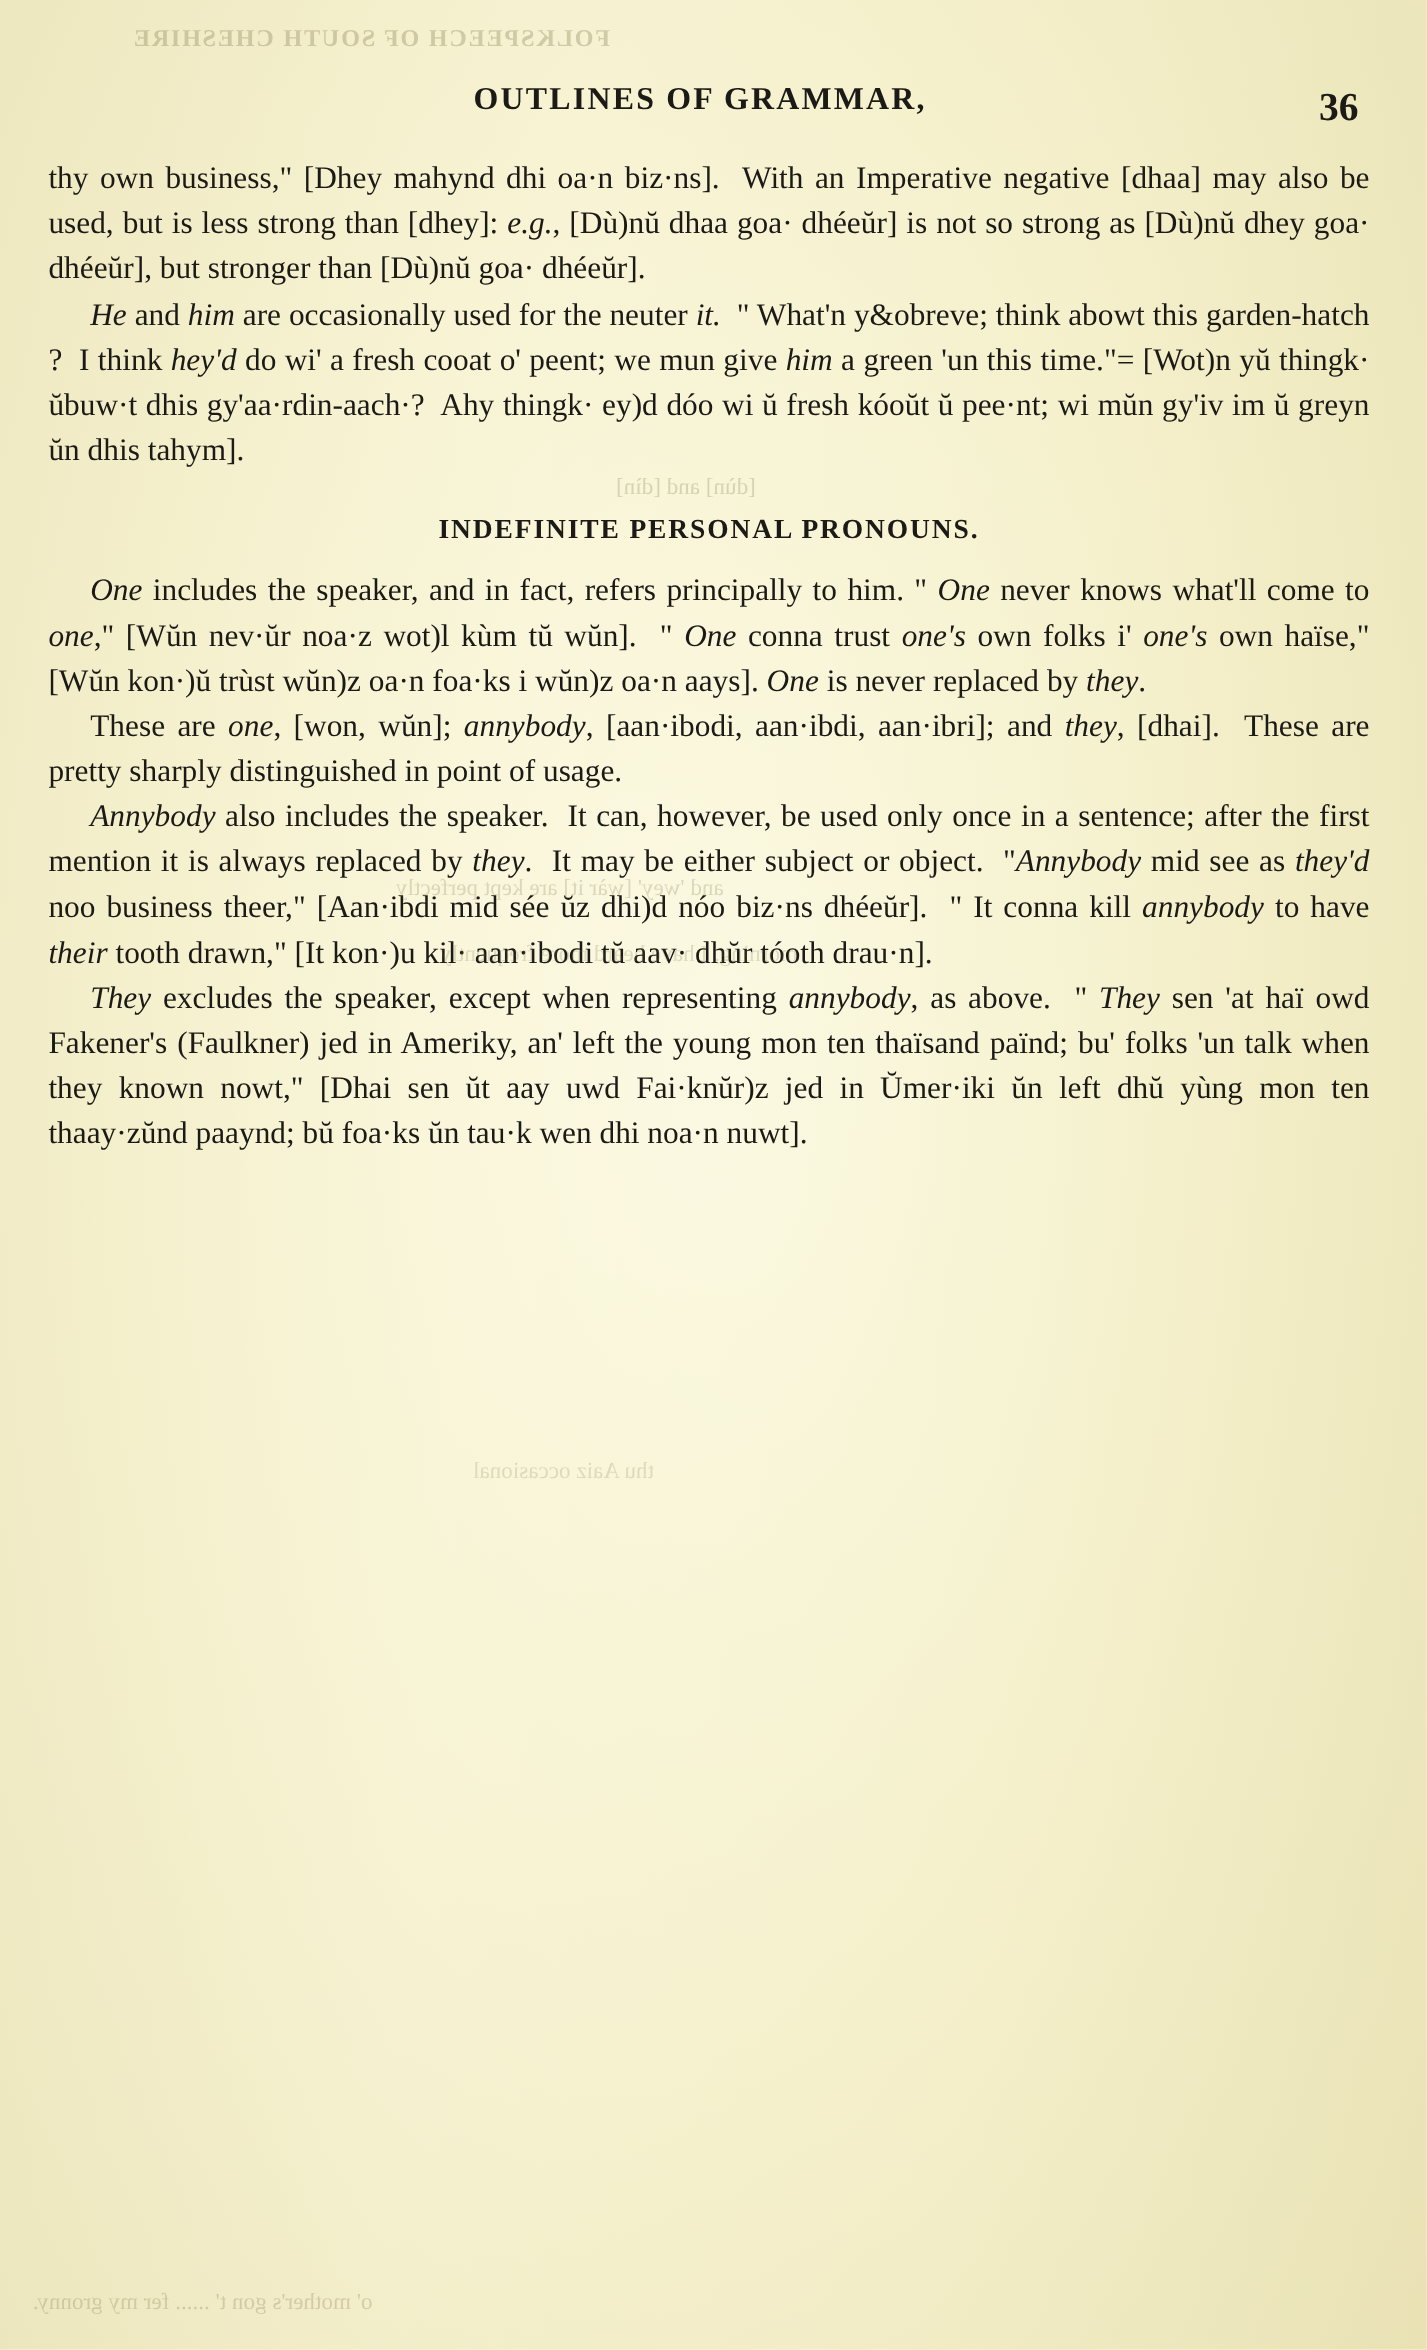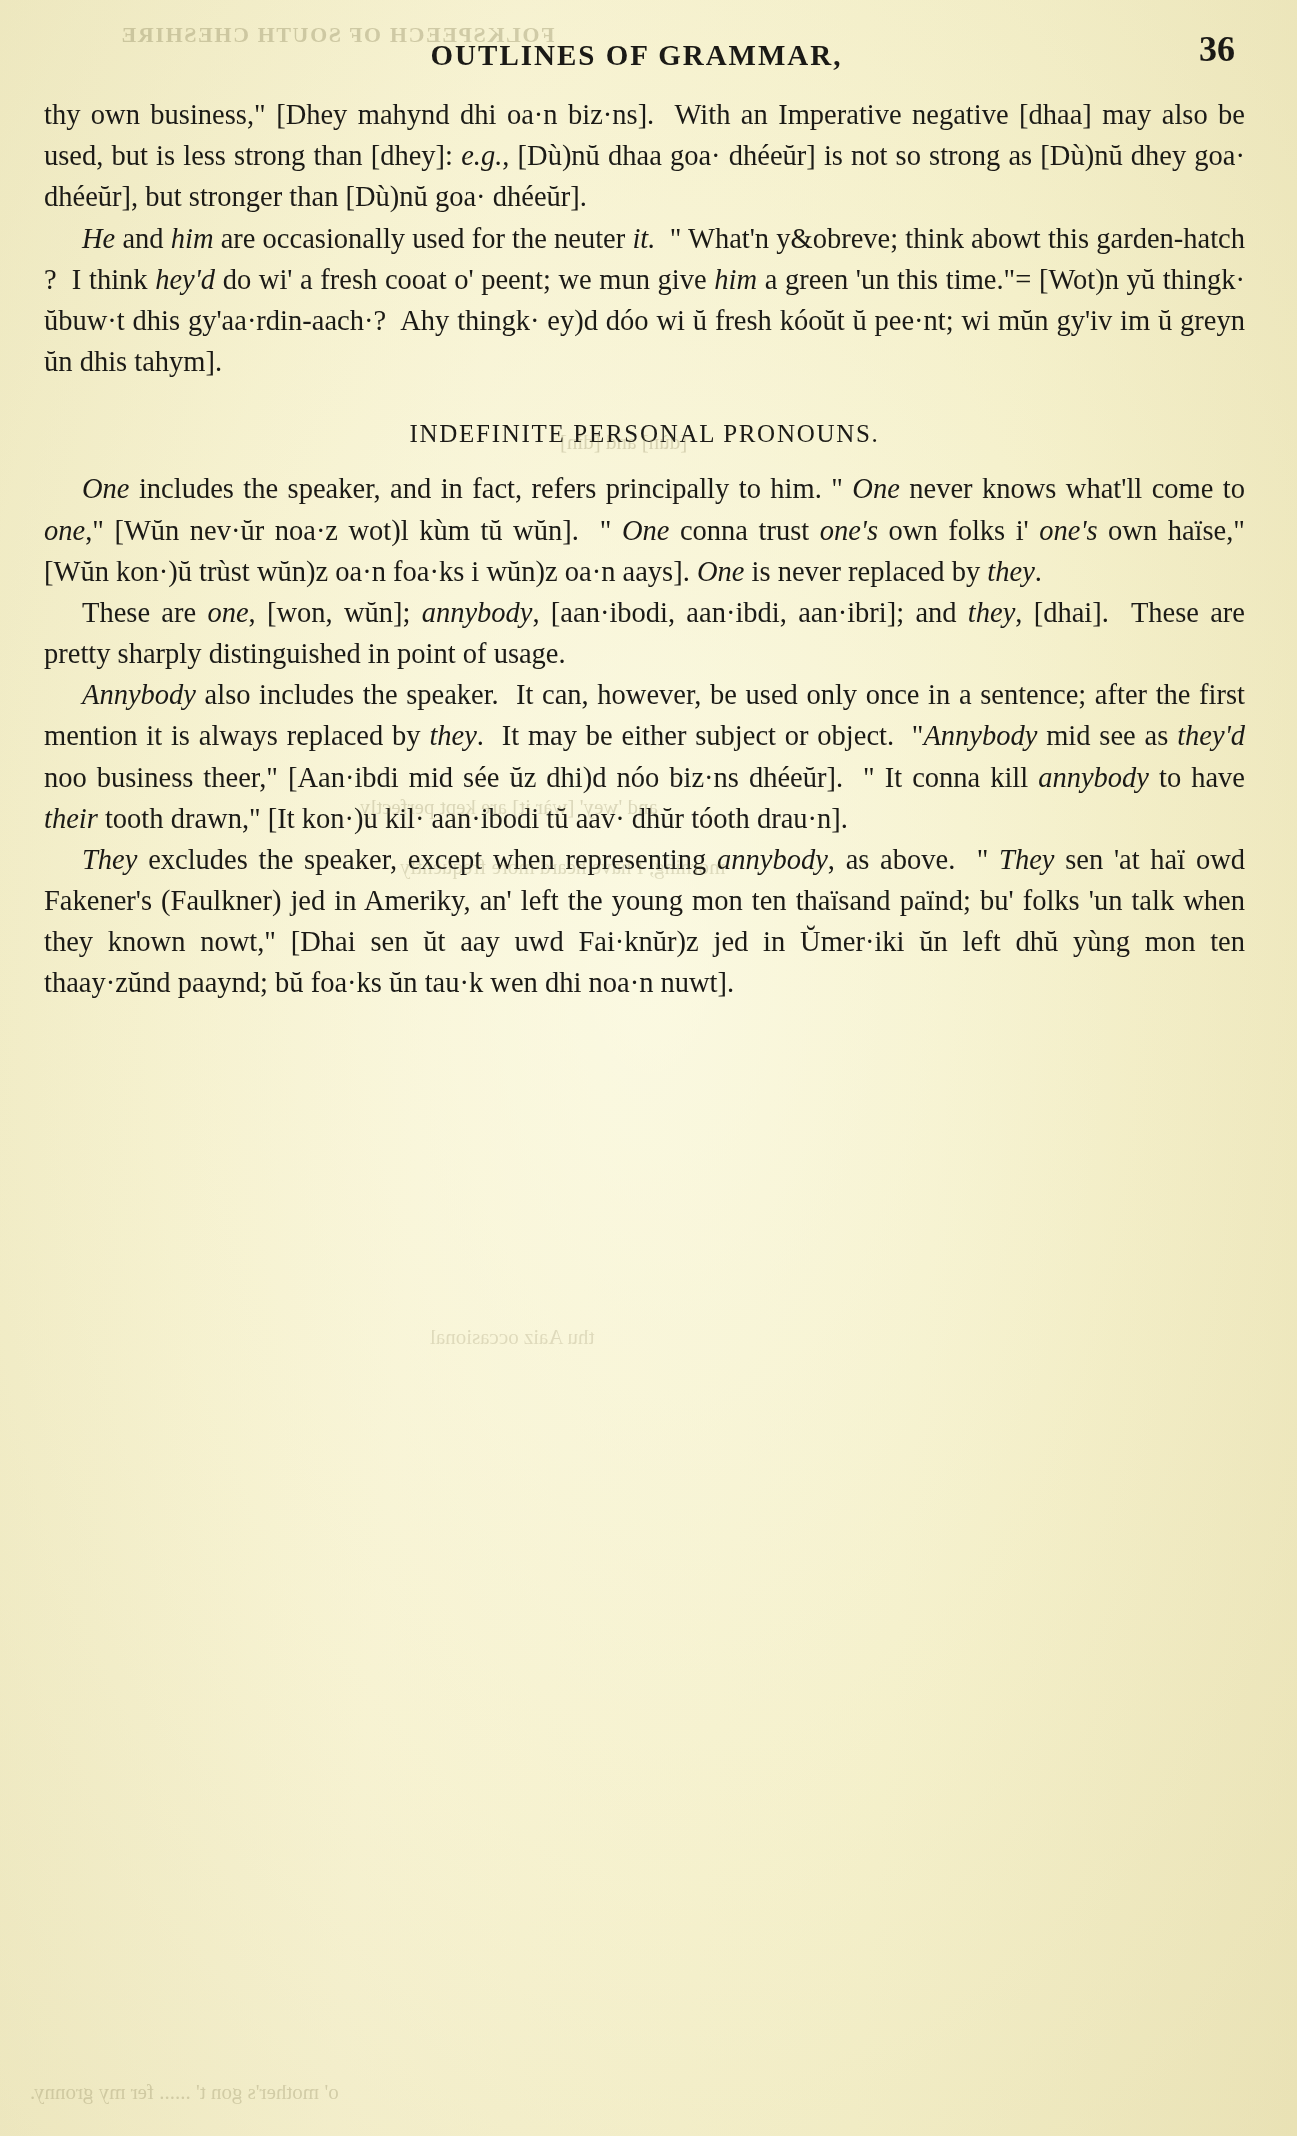--- a/index.html
+++ b/index.html
@@ -24,24 +24,25 @@
       linear-gradient(95deg, #f3efcb 0%, #f7f3d4 35%, #f4f0cb 70%, #efe9c0 100%);
   }
   .page {
     position: absolute;
     inset: 0;
     padding: 26px 52px 0 44px;
     box-sizing: border-box;
   }
   .header {
     display: flex;
-    align-items: center;
+    align-items: flex-start;
     justify-content: center;
     position: relative;
     height: 58px;
+    margin-top: 48px;
   }
   .running-head {
     font-size: 29px;
     letter-spacing: 2.0px;
     font-weight: 700;
     text-align: center;
     white-space: nowrap;
     transform: translateX(-8px);
   }
   .folio {
@@ -127,21 +128,21 @@
   }
   p.indent {
     text-indent: 38px;
   }
   p.noindent {
     text-indent: 0;
   }
   .section-title {
     text-align: center;
     font-size: 25px;
-    font-weight: 400;
+    font-weight: 700;
     letter-spacing: 1.7px;
     margin: 34px 0 16px 0;
     text-indent: 0;
   }
   i { font-style: italic; }
 </style>
 </head>
 <body>
 
 <div class="paper"></div>

